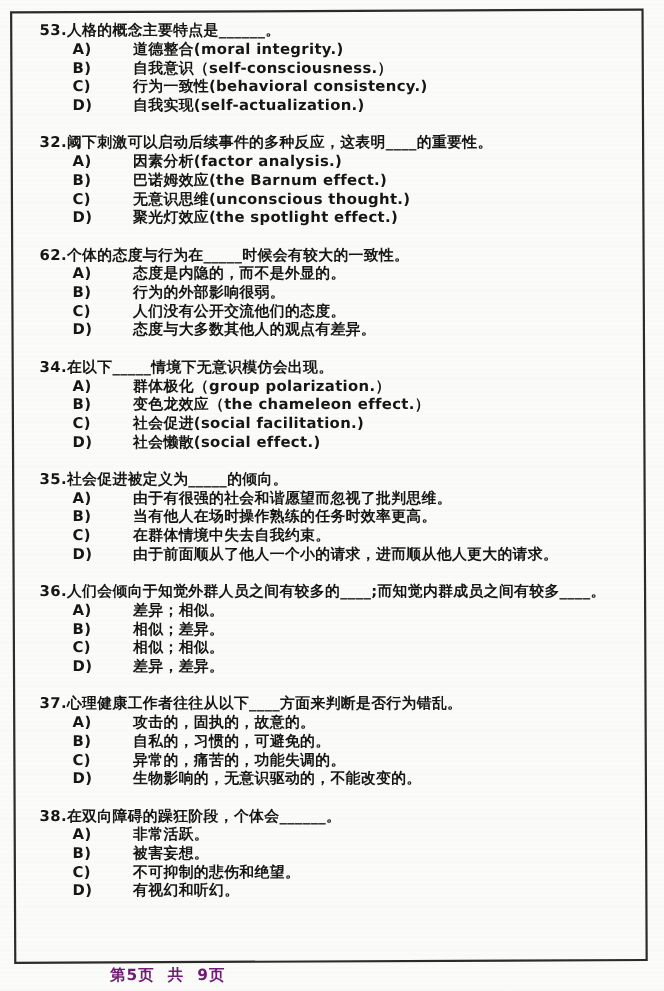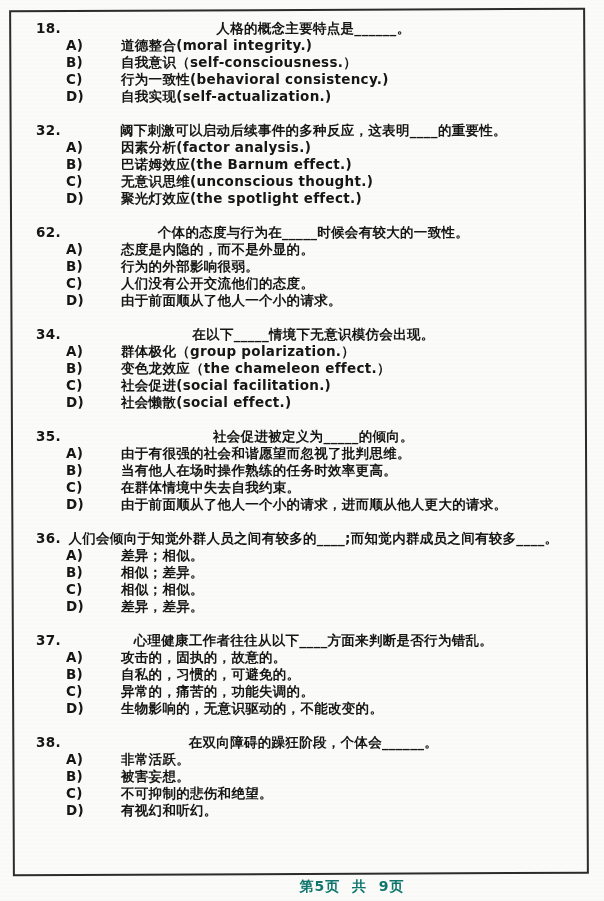--- a/index.html
+++ b/index.html
@@ -45,66 +45,65 @@
   }
   .q-head {
     display: flex;
     align-items: flex-start;
   }
   .q-num {
     flex: 0 0 24px;
   }
   .q-stem {
     flex: 1;
-    text-align: center;
   }
   .option {
     display: flex;
     align-items: flex-start;
     padding-left: 30px;
   }
   .opt-letter {
     flex: 0 0 27px;
   }
   .opt-text {
     flex: 1;
     margin-left: 28px;
   }
   .footer {
     position: absolute;
     left: 100px;
     right: 0;
     top: 878px;
-    text-align: center;
+    text-align: left;
     font-size: 14px;
     font-weight: 600;
     letter-spacing: 1px;
     white-space: pre;
-    color: #0f766e;
+    color: #701a75;
   }
   
   .scan-noise {
     position: absolute;
     inset: 0;
     background:
       repeating-linear-gradient(0deg, rgba(0,0,0,0.008) 0 2px, rgba(255,255,255,0.01) 2px 4px);
     pointer-events: none;
   }
 </style>
 </head>
 <body>
 
 <div class="page">
   <div class="scan-noise"></div>
   <div class="frame"></div>
 
   <div class="content" id="questions-container">
   <div class="question">
     <div class="q-head">
-      <span class="q-num">18.</span>
+      <span class="q-num">53.</span>
       <span class="q-stem">人格的概念主要特点是______。</span>
     </div>
     <div class="q-options">
   <div class="option">
     <span class="opt-letter">A)</span>
     <span class="opt-text">道德整合(moral integrity.)</span>
   </div>
 
   <div class="option">
     <span class="opt-letter">B)</span>
@@ -167,21 +166,21 @@
     <span class="opt-text">行为的外部影响很弱。</span>
   </div>
 
   <div class="option">
     <span class="opt-letter">C)</span>
     <span class="opt-text">人们没有公开交流他们的态度。</span>
   </div>
 
   <div class="option">
     <span class="opt-letter">D)</span>
-    <span class="opt-text">由于前面顺从了他人一个小的请求。</span>
+    <span class="opt-text">态度与大多数其他人的观点有差异。</span>
   </div>
 </div>
   </div>
 
   <div class="question">
     <div class="q-head">
       <span class="q-num">34.</span>
       <span class="q-stem">在以下_____情境下无意识模仿会出现。</span>
     </div>
     <div class="q-options">

